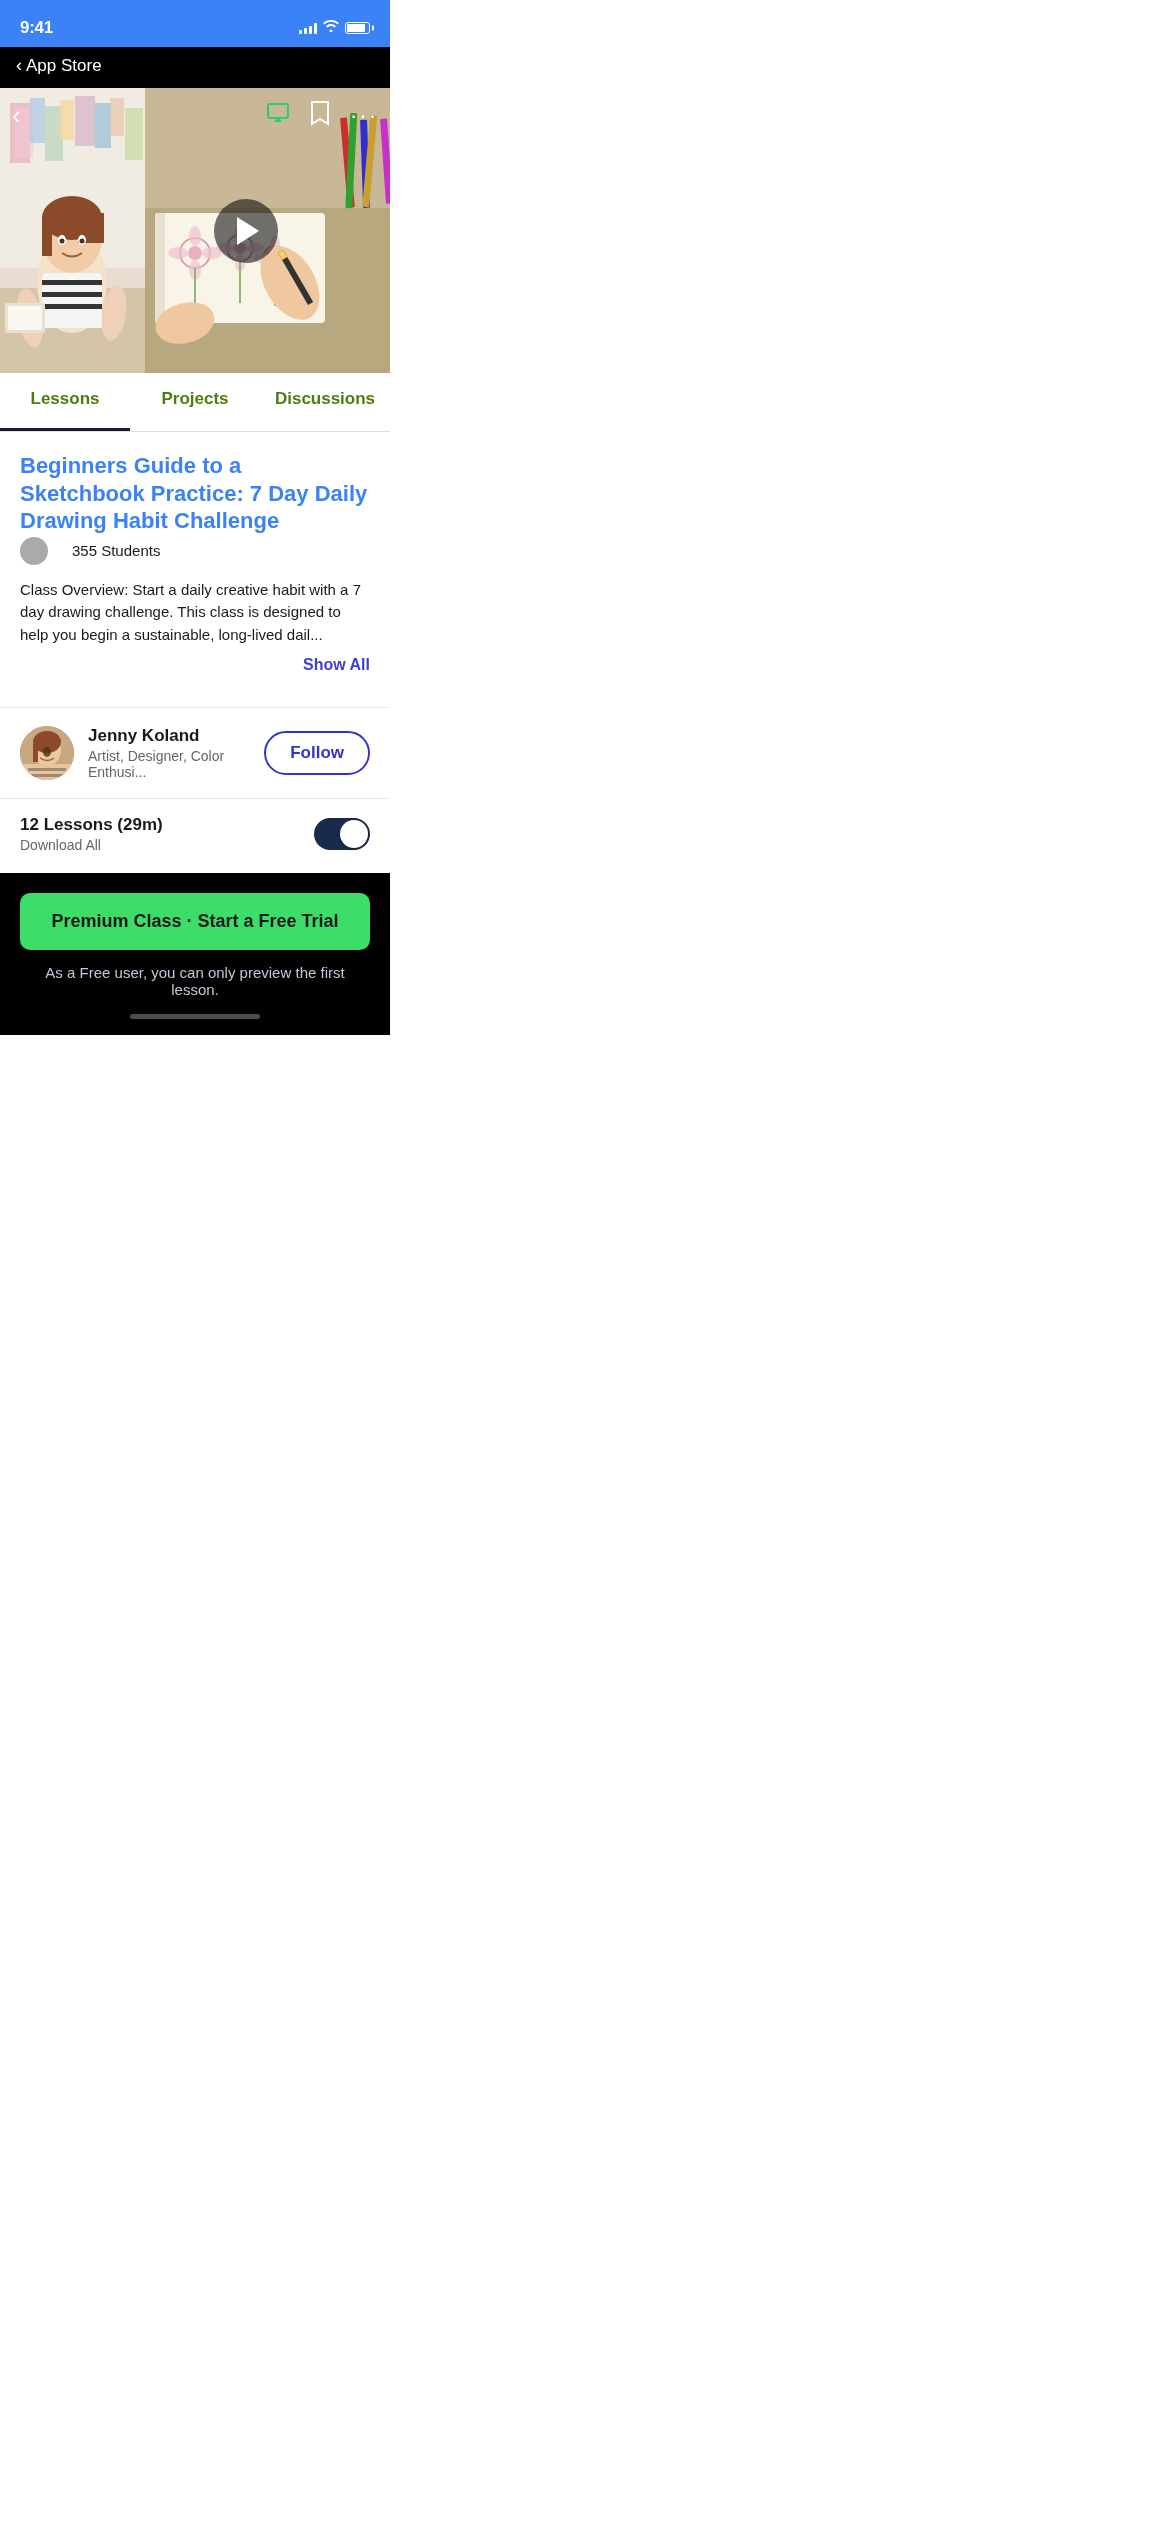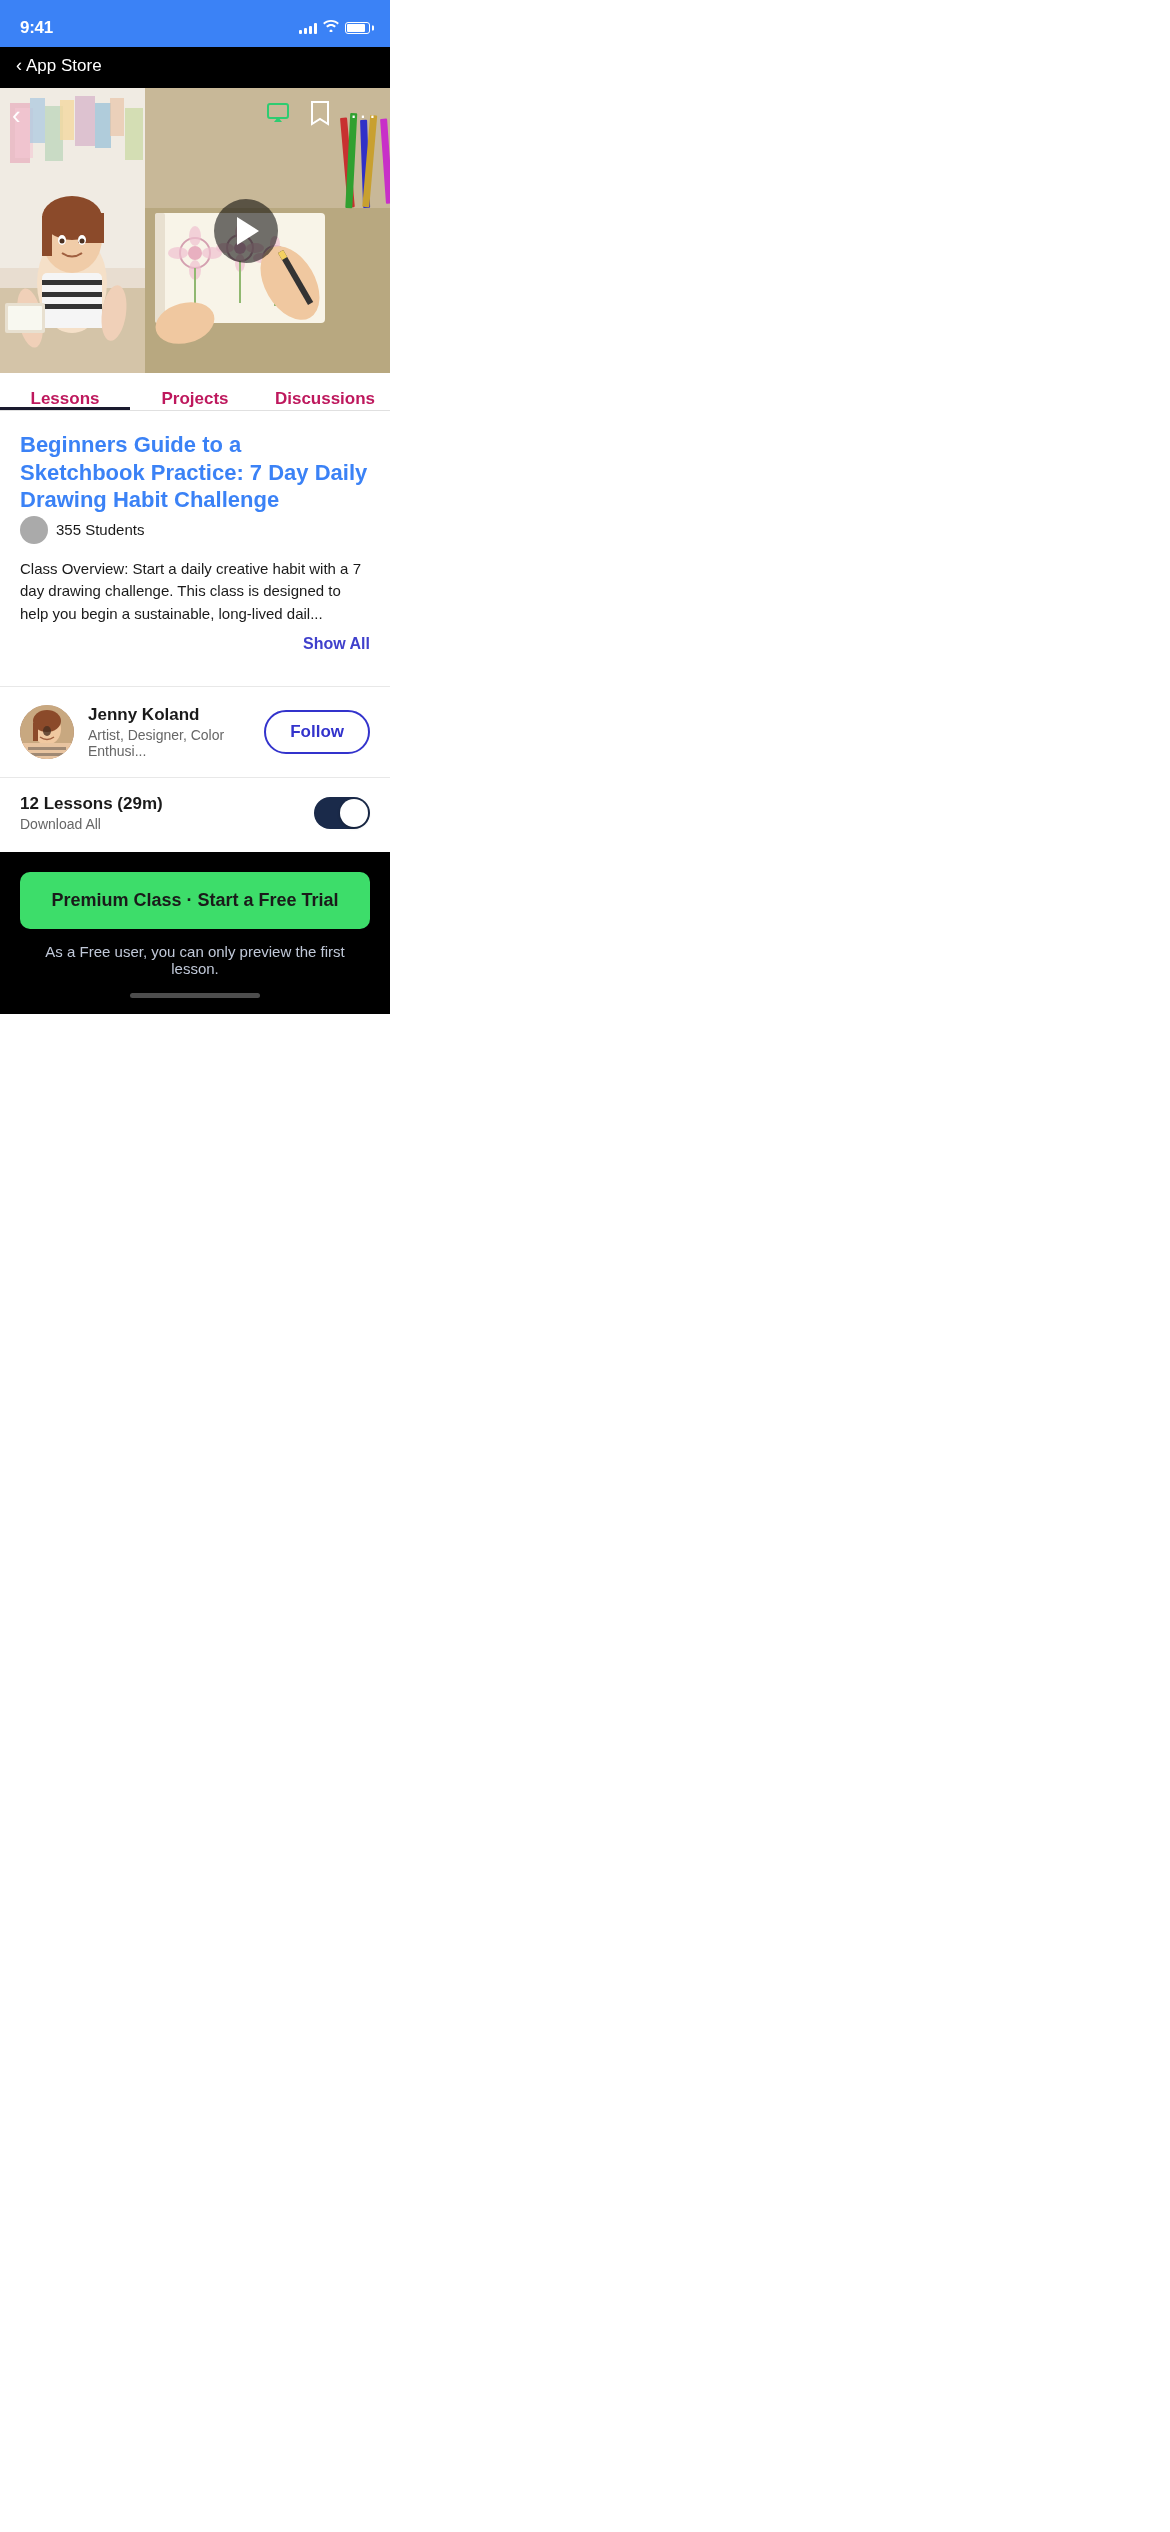--- a/index.html
+++ b/index.html
@@ -158,24 +158,24 @@
 
     
     .tabs {
       display: flex;
       border-bottom: 1px solid #e0e0e0;
       background: #fff;
     }
     .tab {
       flex: 1;
       text-align: center;
-      padding: 16px 0 1px;
+      padding: 16px 0 22px;
       font-size: 17px;
       font-weight: 600;
-      color: #be185d;
+      color: #4d7c0f;
       position: relative;
     }
     .tab.active::after {
       content: '';
       position: absolute;
       bottom: 0;
       left: 0;
       right: 0;
       height: 3px;
       background: #1a1a2e;
@@ -191,21 +191,21 @@
       font-size: 22px;
       font-weight: 800;
       color: #3b82f6;
       line-height: 1.25;
       margin-bottom: 2px;
     }
 
     .students-row {
       display: flex;
       align-items: center;
-      gap: 8px;
+      gap: 24px;
       margin-bottom: 14px;
     }
     .avatar-small {
       width: 28px;
       height: 28px;
       border-radius: 50%;
       background: #aaa;
     }
     .students-count {
       font-size: 15px;

